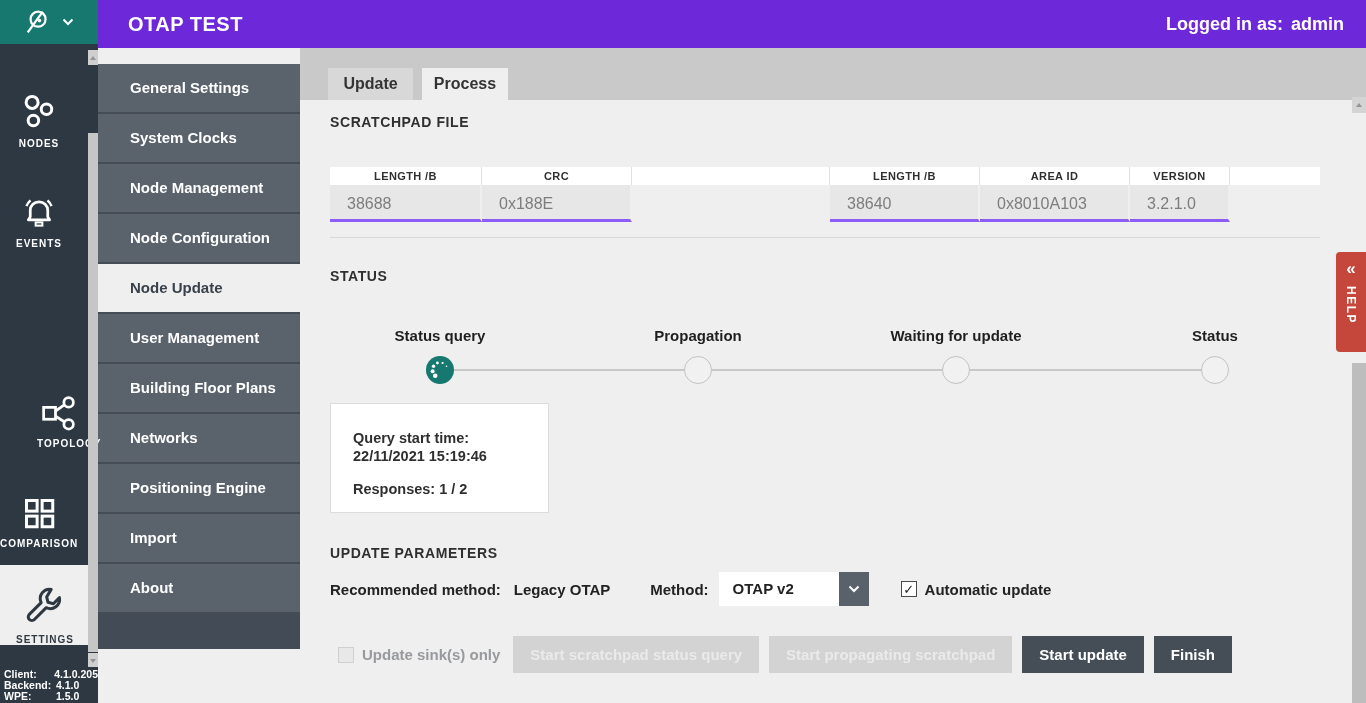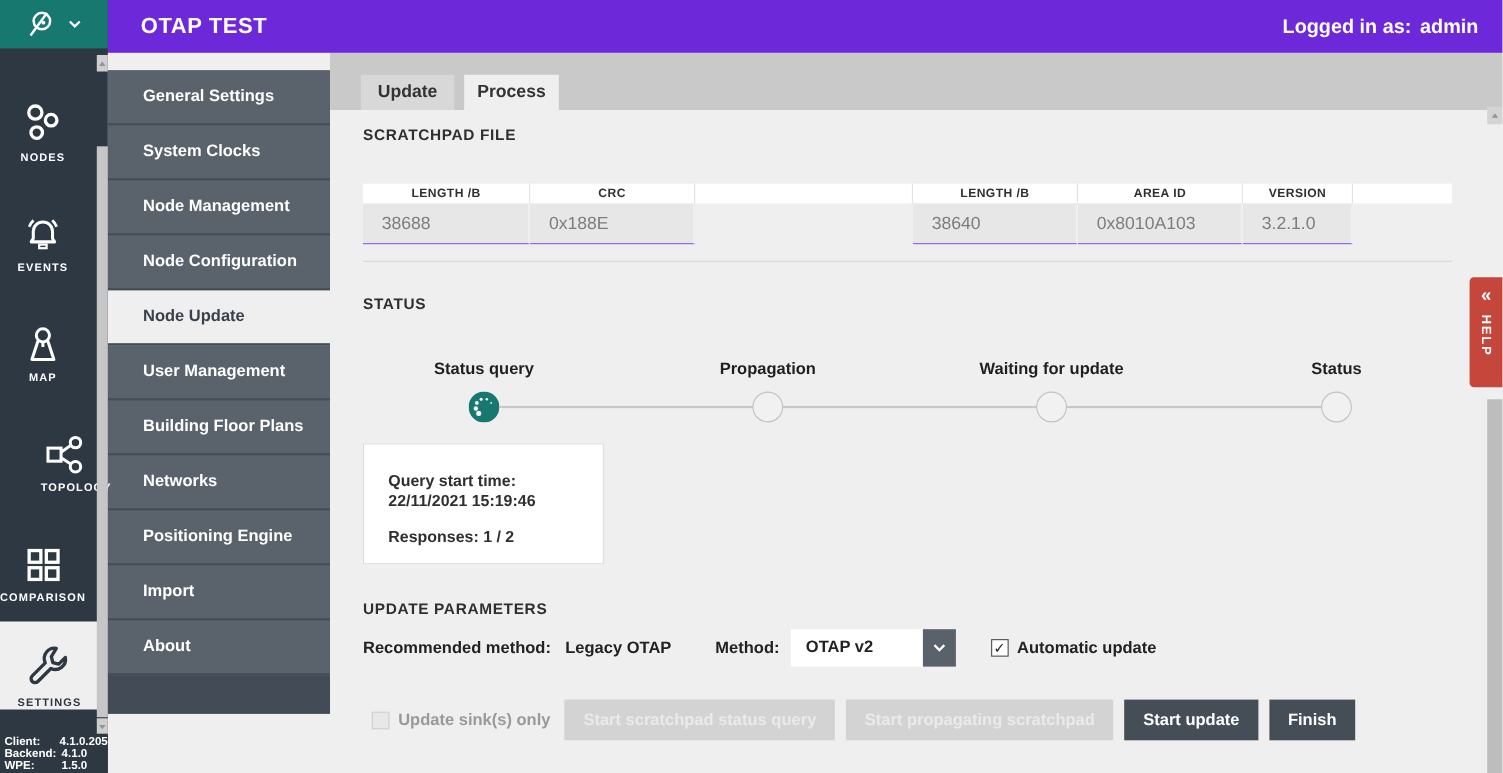--- a/index.html
+++ b/index.html
@@ -57,21 +57,21 @@
   .section-h { position:absolute; font-size:14px; font-weight:bold; color:#2f2f2f; letter-spacing:0.6px; }
 
   
   .sp-table { position:absolute; left:30px; top:67px; width:990px; }
   .sp-head { display:flex; background:#fff; height:18px; }
   .sp-head .hc { font-size:11px; font-weight:bold; color:#2f2f2f; letter-spacing:0.4px; text-align:center;
                  line-height:18px; border-right:1px solid #e2e2e2; }
   .sp-head .hc:last-child { border-right:none; }
   .sp-vals { display:flex; height:37px; }
   .sp-vals .vc { font-size:16px; color:#7d7d7d; line-height:37px; padding-left:17px; border-right:2px solid #efefef; }
-  .sp-vals .vc.filled { background:#e7e7e7; border-bottom:1px solid #8b5cf6; }
+  .sp-vals .vc.filled { background:#e7e7e7; border-bottom:3px solid #8b5cf6; }
   .c0 { width:152px; } .c1 { width:150px; } .c2 { width:198px; } .c3 { width:150px; }
   .c4 { width:150px; } .c5 { width:100px; } .c6 { width:90px; border-right:none !important; }
   .divider { position:absolute; left:30px; top:137px; width:990px; height:1px; background:#d8d8d8; }
 
   
   .step-label { position:absolute; top:227px; transform:translateX(-50%); font-size:15px; font-weight:bold; color:#1f1f1f; white-space:nowrap; }
   .step-line { position:absolute; left:140px; top:269px; width:775px; height:2px; background:#c8c8c8; }
   .step-circle { position:absolute; top:256px; width:28px; height:28px; border-radius:50%; transform:translateX(-50%);
                  background:#f1f1f1; border:1px solid #c2c2c2; }
   .step-circle.active { border:none; }
@@ -147,28 +147,20 @@
     <div class="sb-item" style="top:193px;">
       <svg width="40" height="40" viewBox="0 0 32 32">
         <path d="M16 7 a7 7 0 0 1 7 7 v5 l1.5 2.5 H7.5 L9 19 v-5 a7 7 0 0 1 7-7 z" fill="none" stroke="#fff" stroke-width="2.2" stroke-linejoin="round"></path>
         <rect x="13.3" y="23.5" width="5.4" height="2.6" fill="none" stroke="#fff" stroke-width="1.6"></rect>
         <path d="M6 10.5 a11 11 0 0 1 3.2-4.6" fill="none" stroke="#fff" stroke-width="2"></path>
         <path d="M26 10.5 a11 11 0 0 0 -3.2-4.6" fill="none" stroke="#fff" stroke-width="2"></path>
       </svg>
       <span class="sb-label">EVENTS</span>
     </div>
 
-    <div class="sb-item" style="top:293px;">
-      <svg width="40" height="40" viewBox="0 0 32 32">
-        <circle cx="16" cy="9.5" r="4.8" fill="none" stroke="#fff" stroke-width="2.2"></circle>
-        <path d="M12.6 13 L8 27 h16 L19.4 13" fill="none" stroke="#fff" stroke-width="2.2" stroke-linejoin="round"></path>
-        <line x1="16" y1="14.3" x2="16" y2="18" stroke="#fff" stroke-width="2.2"></line>
-      </svg>
-      <span class="sb-label">MAP</span>
-    </div>
 
     <div class="sb-item" style="top:393px;padding-left:37px;">
       <svg width="40" height="40" viewBox="0 0 32 32">
         <rect x="4.5" y="11.5" width="9.5" height="9.5" fill="none" stroke="#fff" stroke-width="2.2"></rect>
         <circle cx="24.5" cy="7.5" r="3.8" fill="none" stroke="#fff" stroke-width="2.2"></circle>
         <circle cx="24.5" cy="25" r="3.8" fill="none" stroke="#fff" stroke-width="2.2"></circle>
         <line x1="14" y1="14.5" x2="21" y2="9.5" stroke="#fff" stroke-width="2.2"></line>
         <line x1="14" y1="18.5" x2="21" y2="23" stroke="#fff" stroke-width="2.2"></line>
       </svg>
       <span class="sb-label">TOPOLOGY</span>

